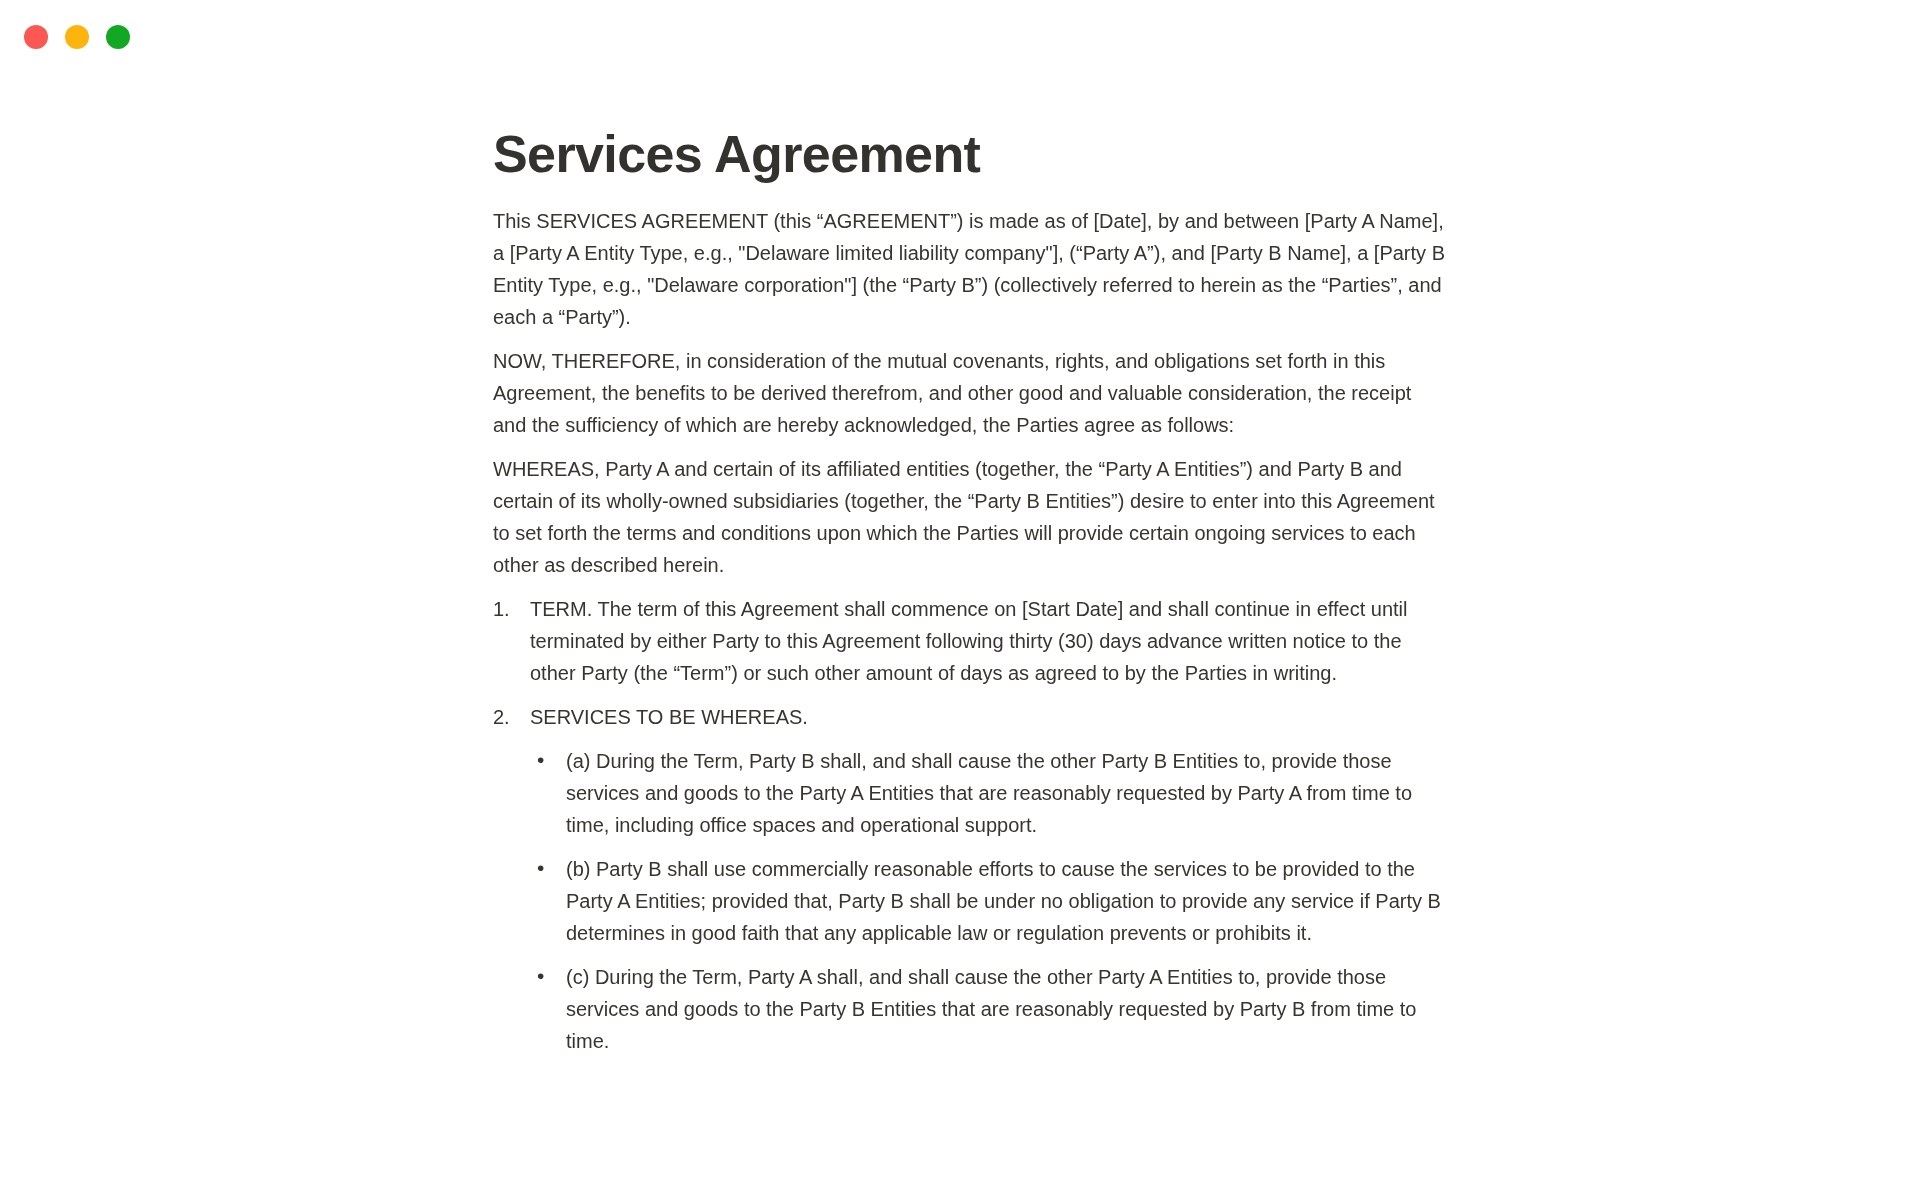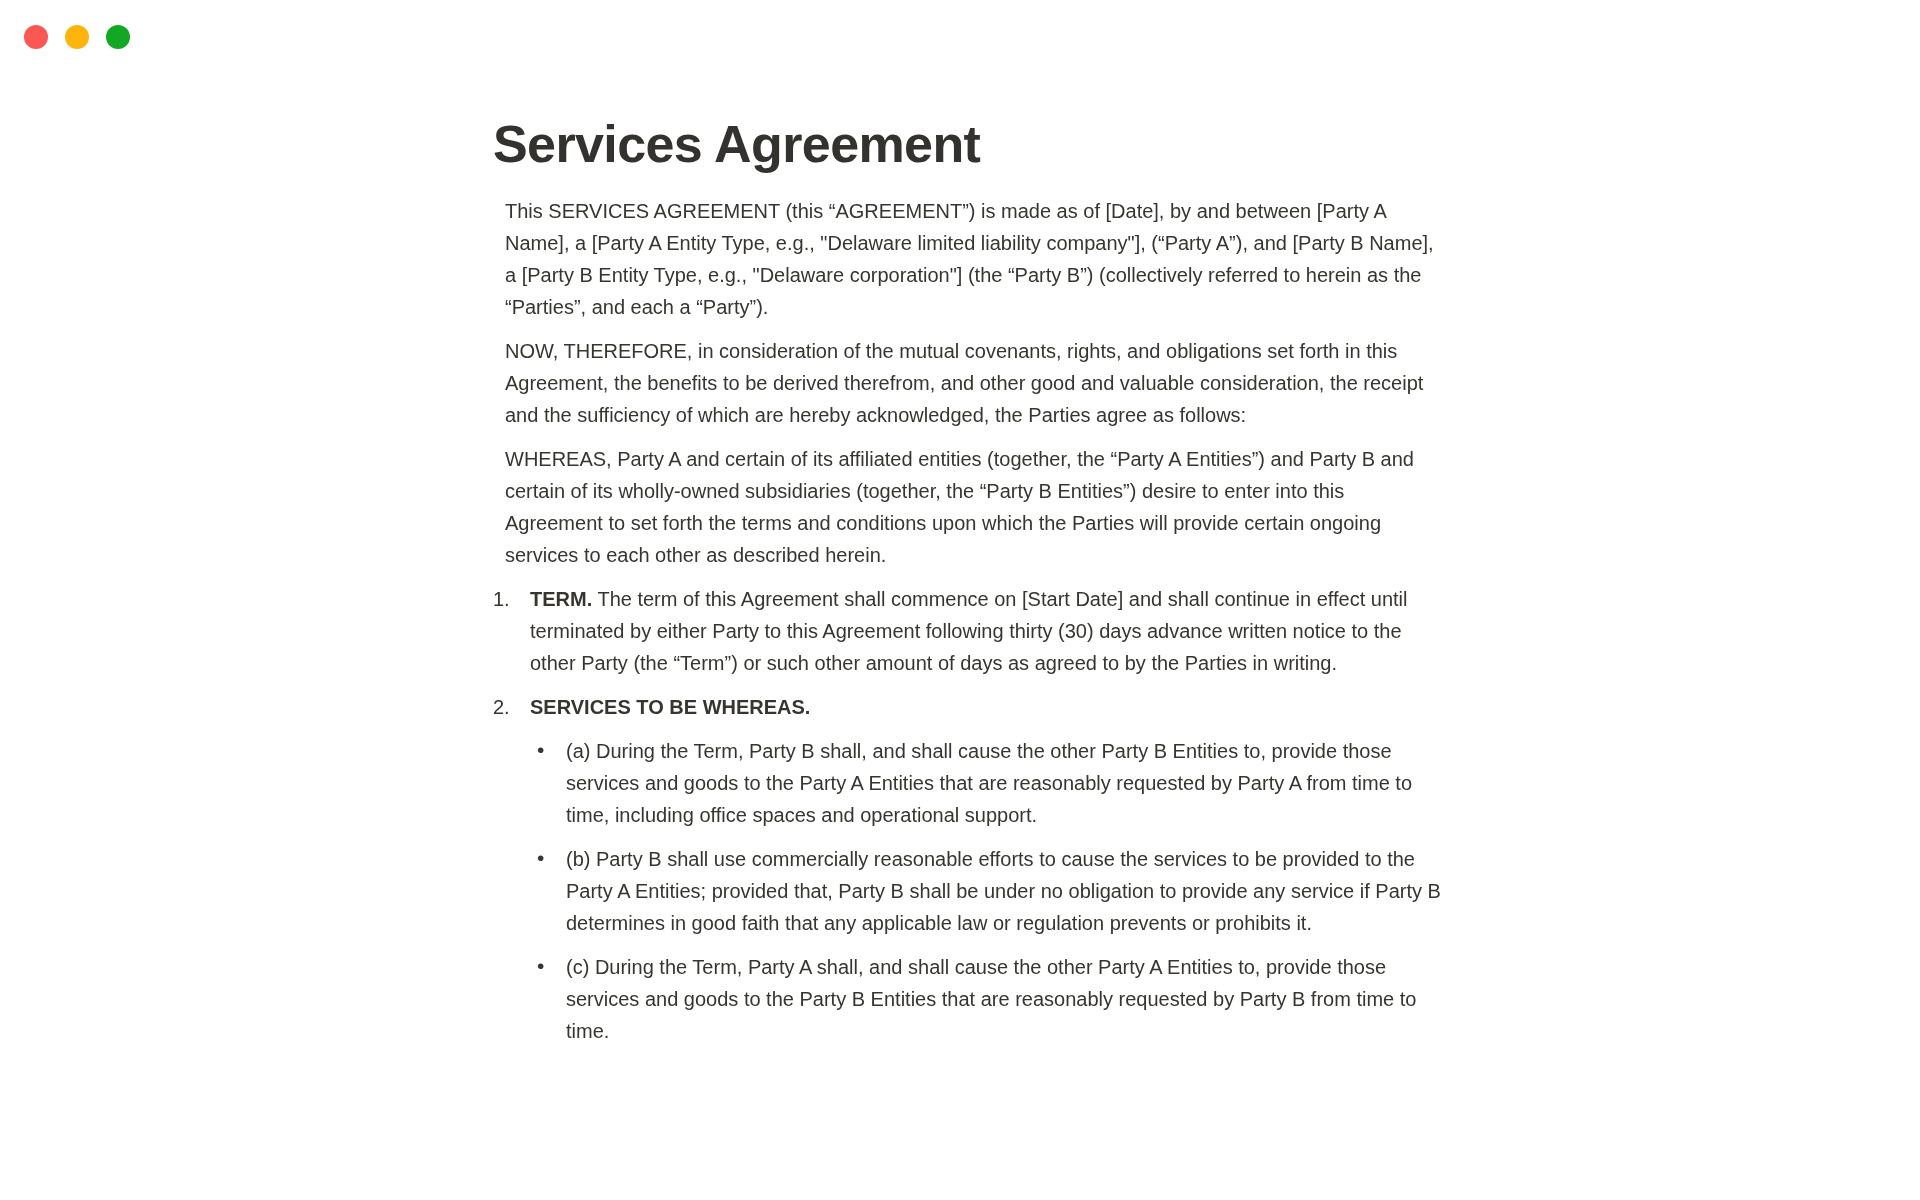--- a/index.html
+++ b/index.html
@@ -12,45 +12,45 @@
   }
   .traffic-lights {
     position: absolute; top: 25px; left: 24px;
     display: flex; gap: 17px;
   }
   .traffic-light {
     width: 24px; height: 24px; border-radius: 50%;
     border: none; padding: 0; cursor: pointer; display: block;
   }
   .page {
-    position: absolute; left: 493px; top: 2px;
+    position: absolute; left: 493px; top: 12px;
     width: 953px;
     padding-top: 110px;
   }
   .page-title {
     font-size: 52px; line-height: 1.25; font-weight: 700;
     letter-spacing: -0.6px;
     color: #34322e;
     margin: 0 0 18px 0;
   }
   .block {
     font-size: 20px; line-height: 32px;
-    margin: 0 0 12px 12px;
+    margin: 0 0 12px 0;
   }
   .num-item {
     position: relative;
     padding-left: 37px;
     font-size: 20px; line-height: 32px;
     margin: 0 0 12px 0;
   }
   .num-marker {
     position: absolute; left: 0; top: 0;
     width: 30px; text-align: left;
   }
-  .item-lead { font-weight: 700; text-align: right; }
+  .item-lead { font-weight: 400; text-align: right; }
   .bullet-list { margin-left: 36px; }
   .bullet-item {
     position: relative;
     padding-left: 37px;
     font-size: 20px; line-height: 32px;
     margin: 0 0 12px 0;
   }
   .bullet-icon {
     position: absolute; left: 8px; top: -1px;
     font-size: 21px;

